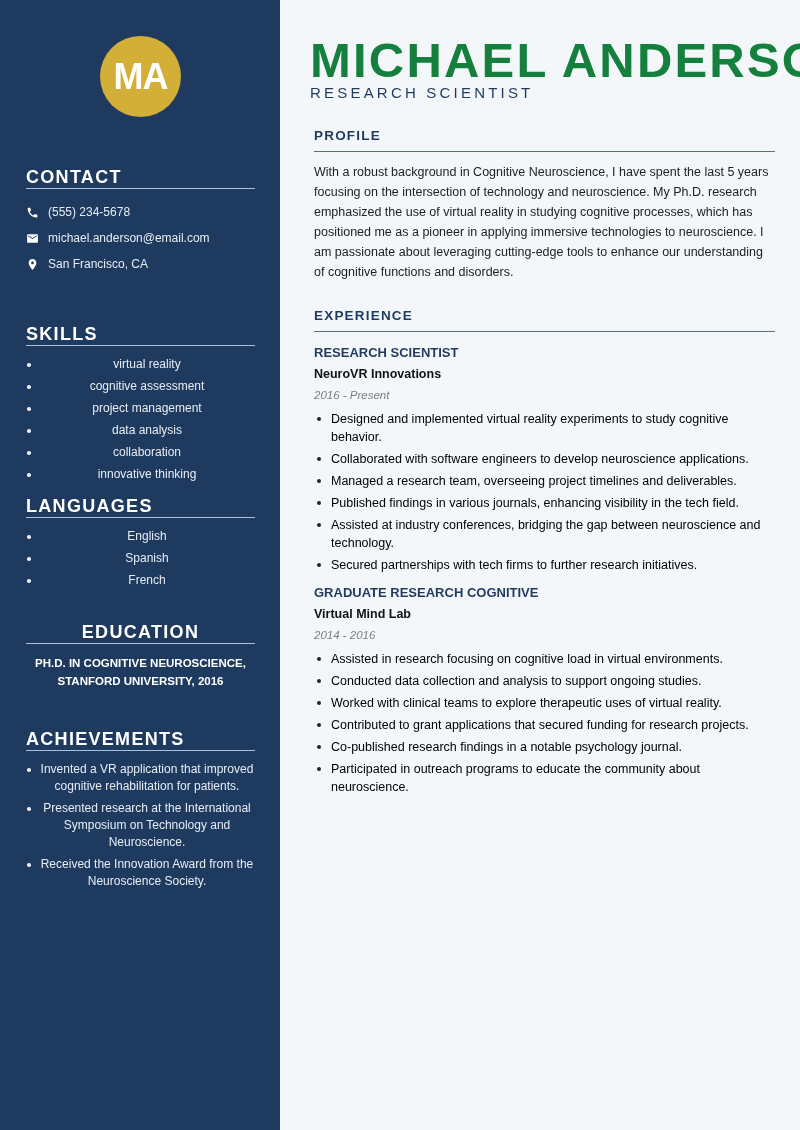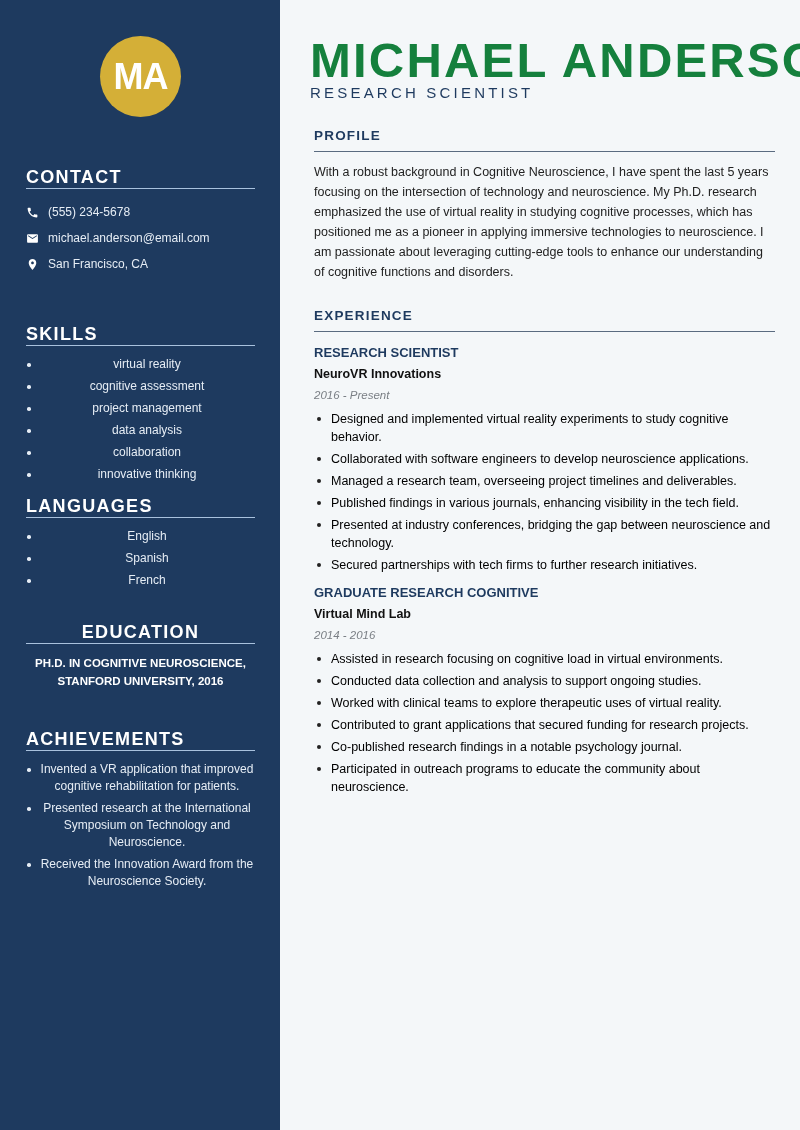--- a/index.html
+++ b/index.html
@@ -168,21 +168,21 @@
 
     <div class="job">
       <div class="job-title">RESEARCH SCIENTIST</div>
       <div class="job-company">NeuroVR Innovations</div>
       <div class="job-dates">2016 - Present</div>
       <ul class="job-bullets">
         <li>Designed and implemented virtual reality experiments to study cognitive behavior.</li>
         <li>Collaborated with software engineers to develop neuroscience applications.</li>
         <li>Managed a research team, overseeing project timelines and deliverables.</li>
         <li>Published findings in various journals, enhancing visibility in the tech field.</li>
-        <li>Presented at industry conferences, bridging the gap between neuroscience and technology.</li>
+        <li>Assisted at industry conferences, bridging the gap between neuroscience and technology.</li>
         <li>Secured partnerships with tech firms to further research initiatives.</li>
       </ul>
     </div>
 
     <div class="job" style="margin-top:10px;">
       <div class="job-title">GRADUATE RESEARCH COGNITIVE</div>
       <div class="job-company">Virtual Mind Lab</div>
       <div class="job-dates">2014 - 2016</div>
       <ul class="job-bullets">
         <li>Assisted in research focusing on cognitive load in virtual environments.</li>

